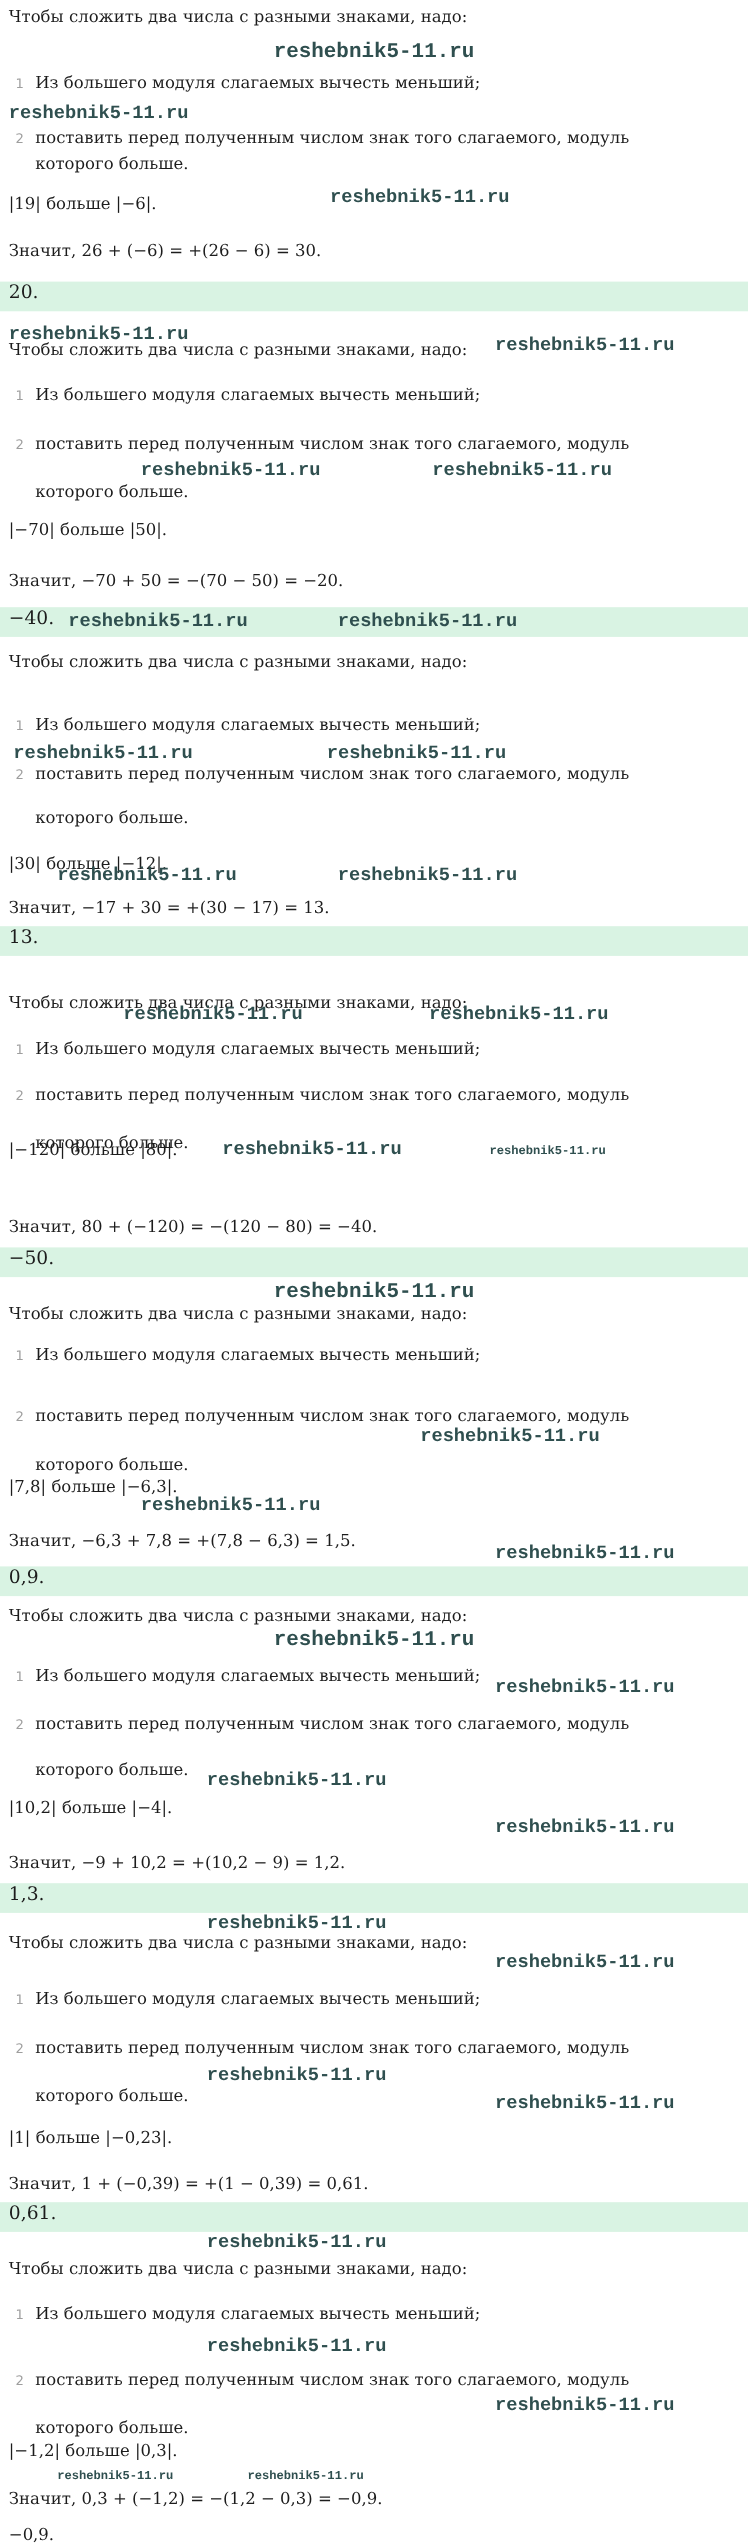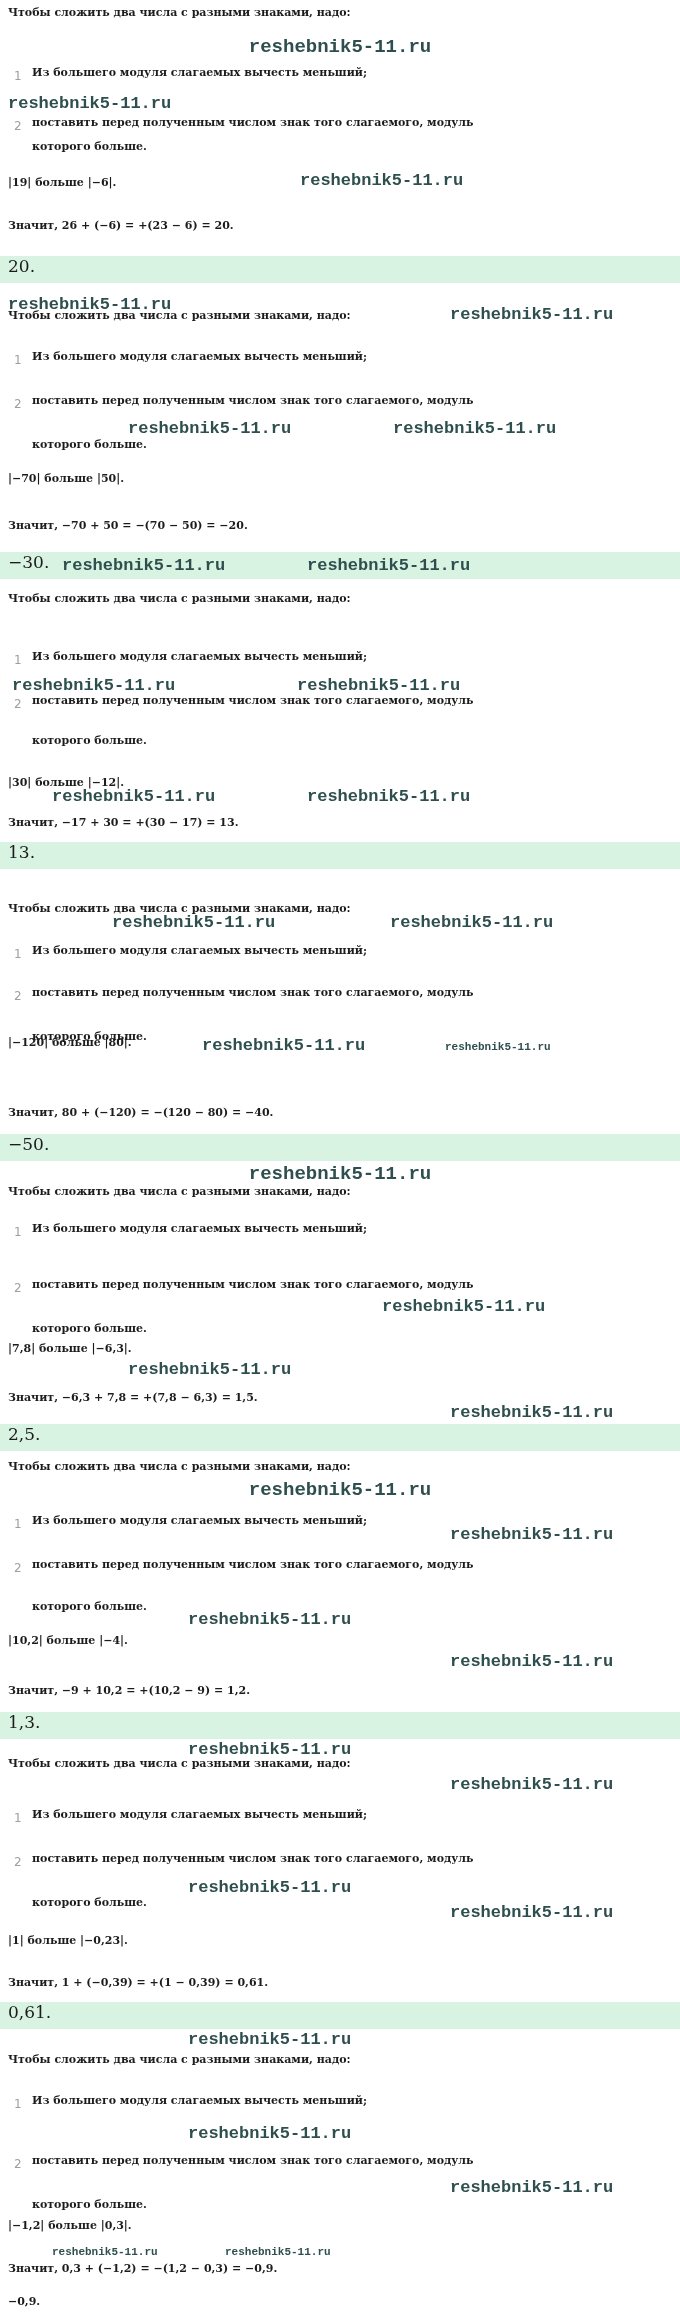--- a/index.html
+++ b/index.html
@@ -7,24 +7,23 @@
     position: relative;
     width: 680px;
     height: 2313px;
     background: #ffffff;
     font-family: "DejaVu Serif", serif;
     color: var(--text, #1c1c1c);
     overflow: hidden;
   }
   .t {
     position: absolute;
-    font-size: 11px;
+    font-size: 15px;
     line-height: 1.2;
     white-space: nowrap;
-    font-weight: bold;
   }
   .num {
     position: absolute;
     font-size: 12px;
     color: #9e9e9e;
     font-family: "DejaVu Sans", sans-serif;
   }
   .wm {
     position: absolute;
     font-family: Liberation Mono, monospace;
@@ -58,41 +57,41 @@
     <div class="t" style="left:8px;top:6px">Чтобы сложить два числа с разными знаками, надо:</div>
     <div class="wm lg center" style="top:36px">reshebnik5-11.ru</div>
     <div class="num" style="left:14px;top:69px">1</div>
     <div class="t" style="left:32px;top:66px">Из большего модуля слагаемых вычесть меньший;</div>
     <div class="wm" style="left:8px;top:94px">reshebnik5-11.ru</div>
     <div class="num" style="left:14px;top:119px">2</div>
     <div class="t" style="left:32px;top:116px">поставить перед полученным числом знак того слагаемого, модуль</div>
     <div class="t" style="left:32px;top:140px">которого больше.</div>
     <div class="t" style="left:8px;top:176px">|19| больше |−6|.</div>
     <div class="wm" style="left:300px;top:171px">reshebnik5-11.ru</div>
-    <div class="t" style="left:8px;top:219px">Значит, 26 + (−6) = +(23 − 6) = 20.</div>
+    <div class="t" style="left:8px;top:219px">Значит, 26 + (−6) = +(26 − 6) = 30.</div>
     <div class="bar" style="top:256px">
       <span class="ans">20.</span>
     </div>
   </section>
 
   <section>
     <div class="wm" style="left:8px;top:295px">reshebnik5-11.ru</div>
     <div class="t" style="left:8px;top:309px">Чтобы сложить два числа с разными знаками, надо:</div>
     <div class="wm" style="left:450px;top:305px">reshebnik5-11.ru</div>
     <div class="num" style="left:14px;top:353px">1</div>
     <div class="t" style="left:32px;top:350px">Из большего модуля слагаемых вычесть меньший;</div>
     <div class="num" style="left:14px;top:397px">2</div>
     <div class="t" style="left:32px;top:394px">поставить перед полученным числом знак того слагаемого, модуль</div>
     <div class="wm" style="left:128px;top:419px">reshebnik5-11.ru</div>
     <div class="wm" style="left:393px;top:419px">reshebnik5-11.ru</div>
     <div class="t" style="left:32px;top:438px">которого больше.</div>
     <div class="t" style="left:8px;top:472px">|−70| больше |50|.</div>
     <div class="t" style="left:8px;top:519px">Значит, −70 + 50 = −(70 − 50) = −20.</div>
     <div class="bar" style="top:552px">
-      <span class="ans">−30.</span>
+      <span class="ans">−40.</span>
     </div>
     <div class="wm" style="left:62px;top:556px">reshebnik5-11.ru</div>
     <div class="wm" style="left:307px;top:556px">reshebnik5-11.ru</div>
   </section>
 
   <section>
     <div class="t" style="left:8px;top:592px">Чтобы сложить два числа с разными знаками, надо:</div>
     <div class="num" style="left:14px;top:653px">1</div>
     <div class="t" style="left:32px;top:650px">Из большего модуля слагаемых вычесть меньший;</div>
     <div class="wm" style="left:12px;top:676px">reshebnik5-11.ru</div>
@@ -134,21 +133,21 @@
     <div class="t" style="left:32px;top:1222px">Из большего модуля слагаемых вычесть меньший;</div>
     <div class="num" style="left:14px;top:1281px">2</div>
     <div class="t" style="left:32px;top:1278px">поставить перед полученным числом знак того слагаемого, модуль</div>
     <div class="wm" style="left:382px;top:1297px">reshebnik5-11.ru</div>
     <div class="t" style="left:32px;top:1322px">которого больше.</div>
     <div class="t" style="left:8px;top:1342px">|7,8| больше |−6,3|.</div>
     <div class="wm" style="left:128px;top:1360px">reshebnik5-11.ru</div>
     <div class="t" style="left:8px;top:1391px">Значит, −6,3 + 7,8 = +(7,8 − 6,3) = 1,5.</div>
     <div class="wm" style="left:450px;top:1403px">reshebnik5-11.ru</div>
     <div class="bar" style="top:1424px">
-      <span class="ans">2,5.</span>
+      <span class="ans">0,9.</span>
     </div>
   </section>
 
   <section>
     <div class="t" style="left:8px;top:1460px">Чтобы сложить два числа с разными знаками, надо:</div>
     <div class="wm lg center" style="top:1479px">reshebnik5-11.ru</div>
     <div class="num" style="left:14px;top:1517px">1</div>
     <div class="t" style="left:32px;top:1514px">Из большего модуля слагаемых вычесть меньший;</div>
     <div class="wm" style="left:450px;top:1525px">reshebnik5-11.ru</div>
     <div class="num" style="left:14px;top:1561px">2</div>

